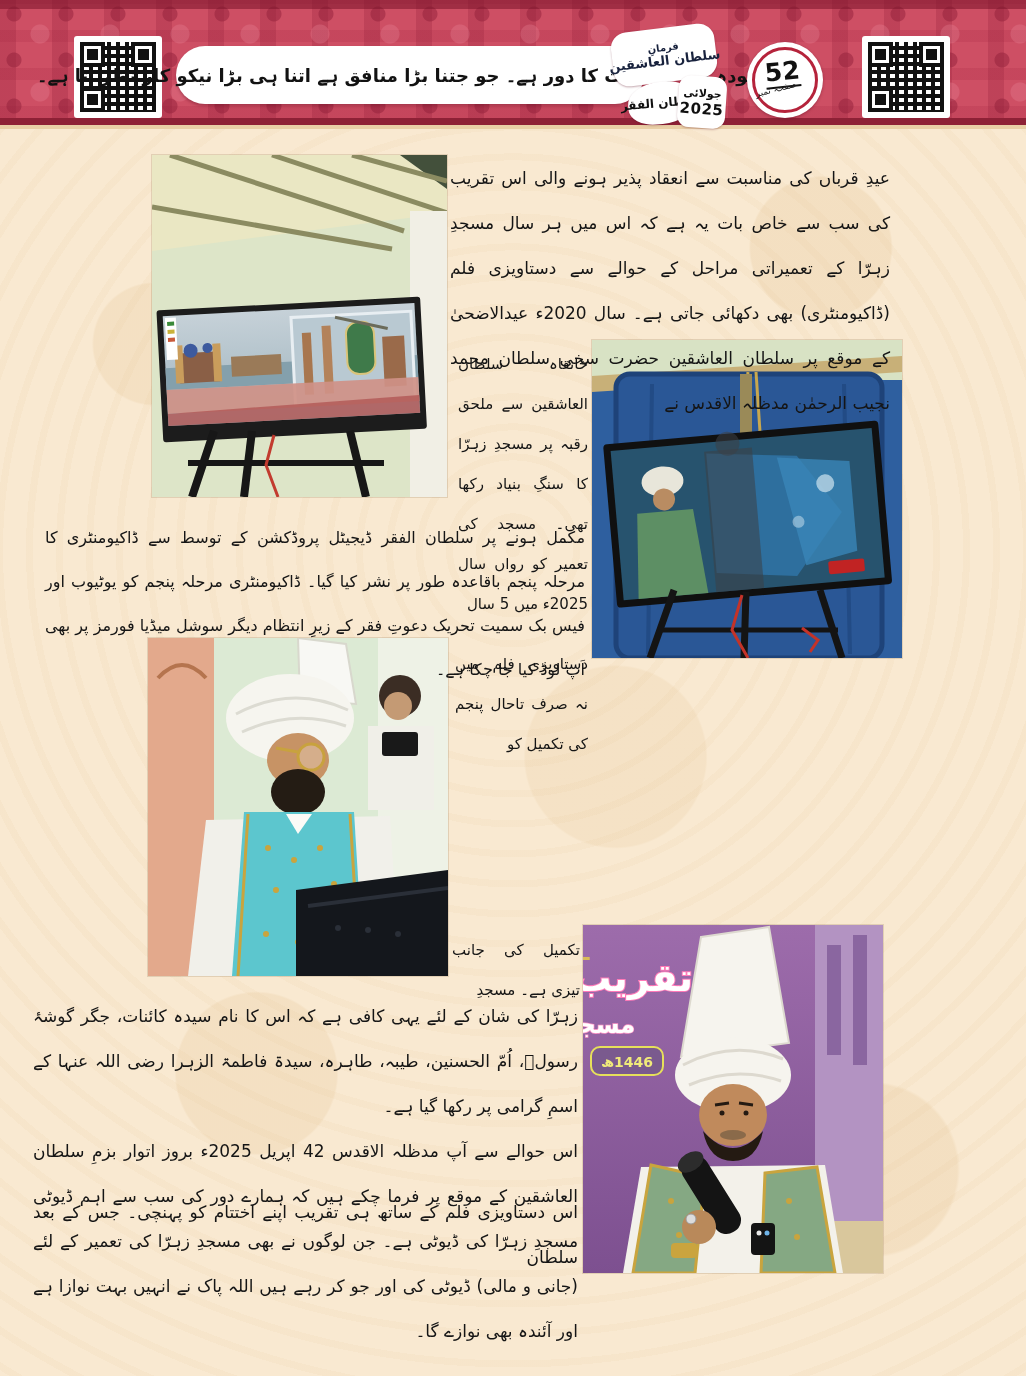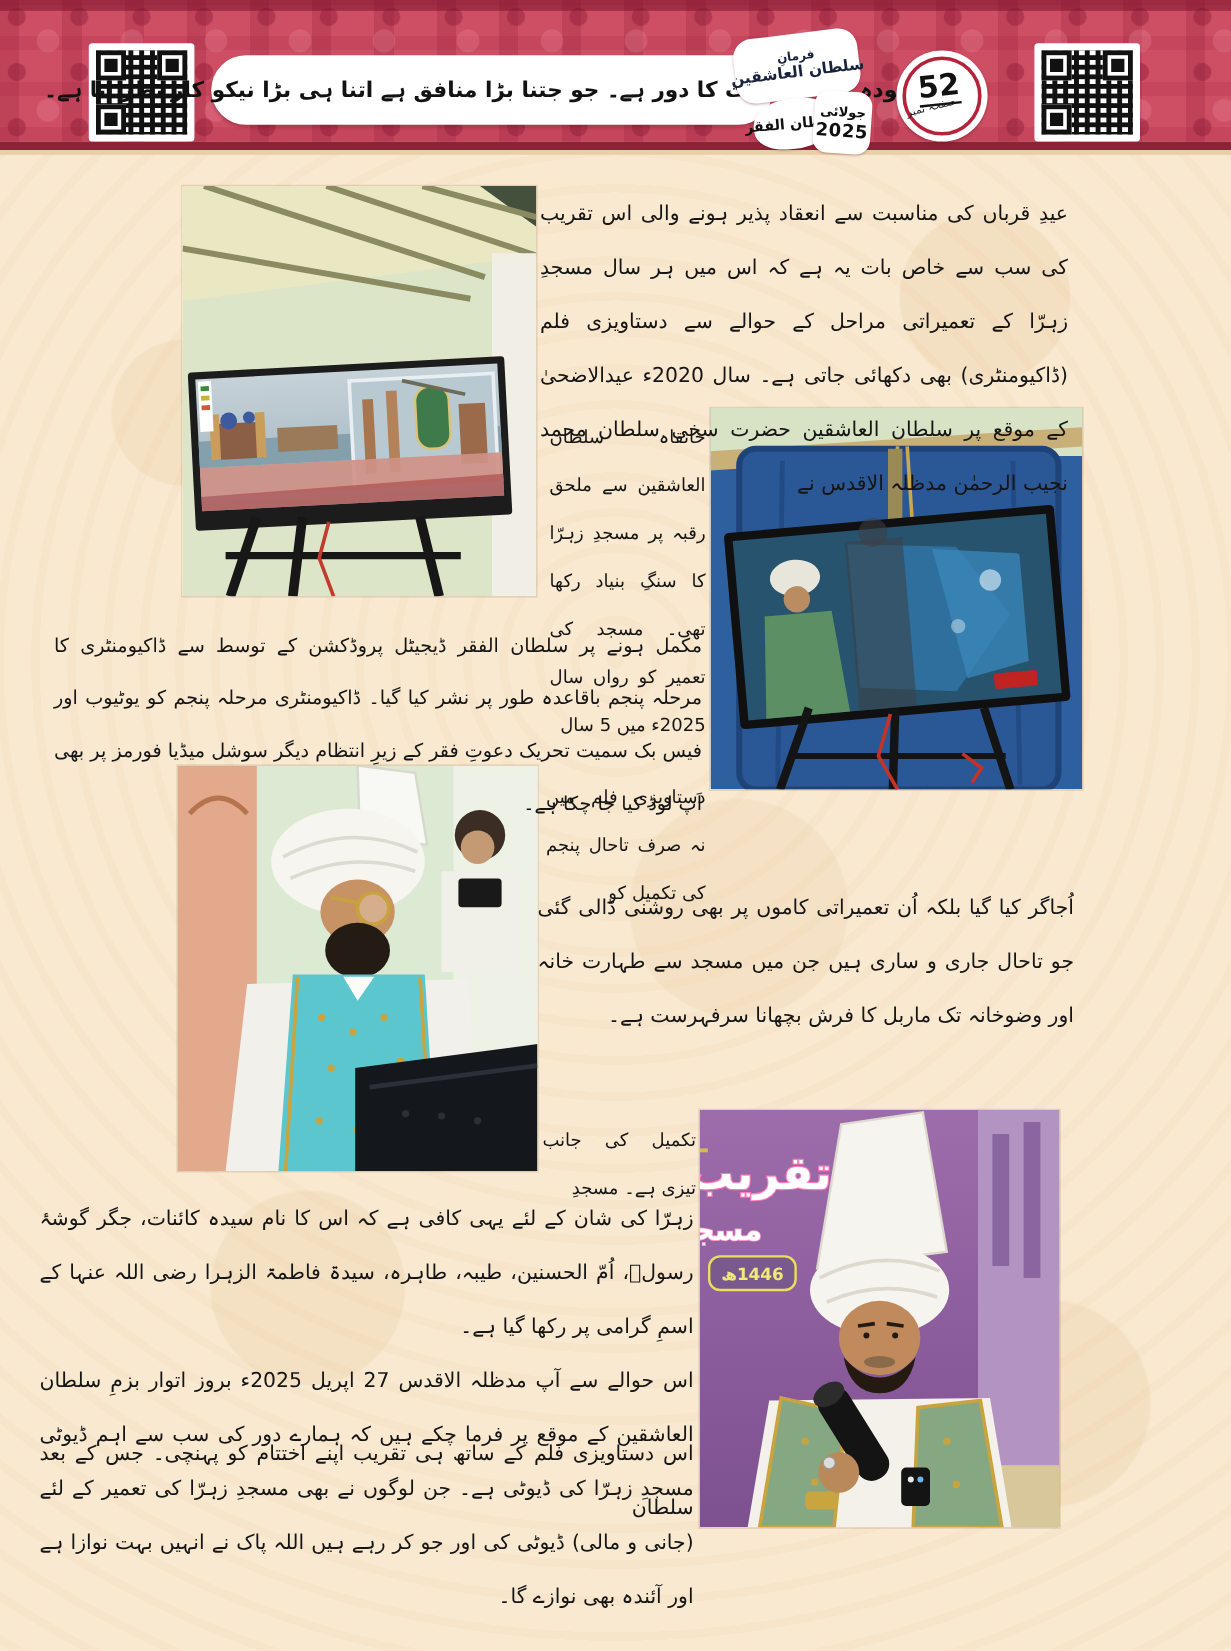--- a/index.html
+++ b/index.html
@@ -327,31 +327,28 @@
   </div>
 
   <div class="txt t-mid" style="left:45px;top:516px;width:540px;">
     <p>مکمل ہونے پر سلطان الفقر ڈیجیٹل پروڈکشن کے توسط سے ڈاکیومنٹری کا مرحلہ پنجم باقاعدہ طور پر نشر کیا گیا۔ ڈاکیومنٹری مرحلہ پنجم کو یوٹیوب اور فیس بک سمیت تحریک دعوتِ فقر کے زیرِ انتظام دیگر سوشل میڈیا فورمز پر بھی اَپ لوڈ کیا جا چکا ہے۔</p>
   </div>
 
   <div class="txt t-narrow" style="left:455px;top:644px;width:133px;">
     <p>دستاویزی فلم میں نہ صرف تاحال پنجم کی تکمیل کو</p>
   </div>
 
-  <div class="txt t-wide" style="left:448px;top:735px;width:447px;">
-    <p>اُجاگر کیا گیا بلکہ اُن تعمیراتی کاموں پر بھی روشنی ڈالی گئی جو تاحال جاری و ساری ہیں جن میں مسجد سے طہارت خانہ اور وضوخانہ تک ماربل کا فرش بچھانا سرفہرست ہے۔</p>
-  </div>
 
 
   <div class="txt t-narrow" style="left:452px;top:930px;width:128px;">
     <p>تکمیل کی جانب تیزی ہے۔ مسجدِ</p>
   </div>
 
   <div class="txt t-wide" style="left:33px;top:994px;width:545px;">
     <p>زہرّا کی شان کے لئے یہی کافی ہے کہ اس کا نام سیدہ کائنات، جگر گوشۂ رسولؐ، اُمّ الحسنین، طیبہ، طاہرہ، سیدۃ فاطمۃ الزہرا رضی اللہ عنہا کے اسمِ گرامی پر رکھا گیا ہے۔</p>
-    <p>اس حوالے سے آپ مدظلہ الاقدس 27 اپریل 2025ء بروز اتوار بزمِ سلطان العاشقین کے موقع پر فرما چکے ہیں کہ ہمارے دور کی سب سے اہم ڈیوٹی مسجدِ زہرّا کی ڈیوٹی ہے۔ جن لوگوں نے بھی مسجدِ زہرّا کی تعمیر کے لئے (جانی و مالی) ڈیوٹی کی اور جو کر رہے ہیں اللہ پاک نے انہیں بہت نوازا ہے اور آئندہ بھی نوازے گا۔</p>
+    <p>اس حوالے سے آپ مدظلہ الاقدس 42 اپریل 2025ء بروز اتوار بزمِ سلطان العاشقین کے موقع پر فرما چکے ہیں کہ ہمارے دور کی سب سے اہم ڈیوٹی مسجدِ زہرّا کی ڈیوٹی ہے۔ جن لوگوں نے بھی مسجدِ زہرّا کی تعمیر کے لئے (جانی و مالی) ڈیوٹی کی اور جو کر رہے ہیں اللہ پاک نے انہیں بہت نوازا ہے اور آئندہ بھی نوازے گا۔</p>
   </div>
 
   <div class="txt t-wide" style="left:33px;top:1190px;width:545px;">
     <p>اس دستاویزی فلم کے ساتھ ہی تقریب اپنے اختتام کو پہنچی۔ جس کے بعد سلطان</p>
   </div>
 
 </div>
 
 </body></html>

